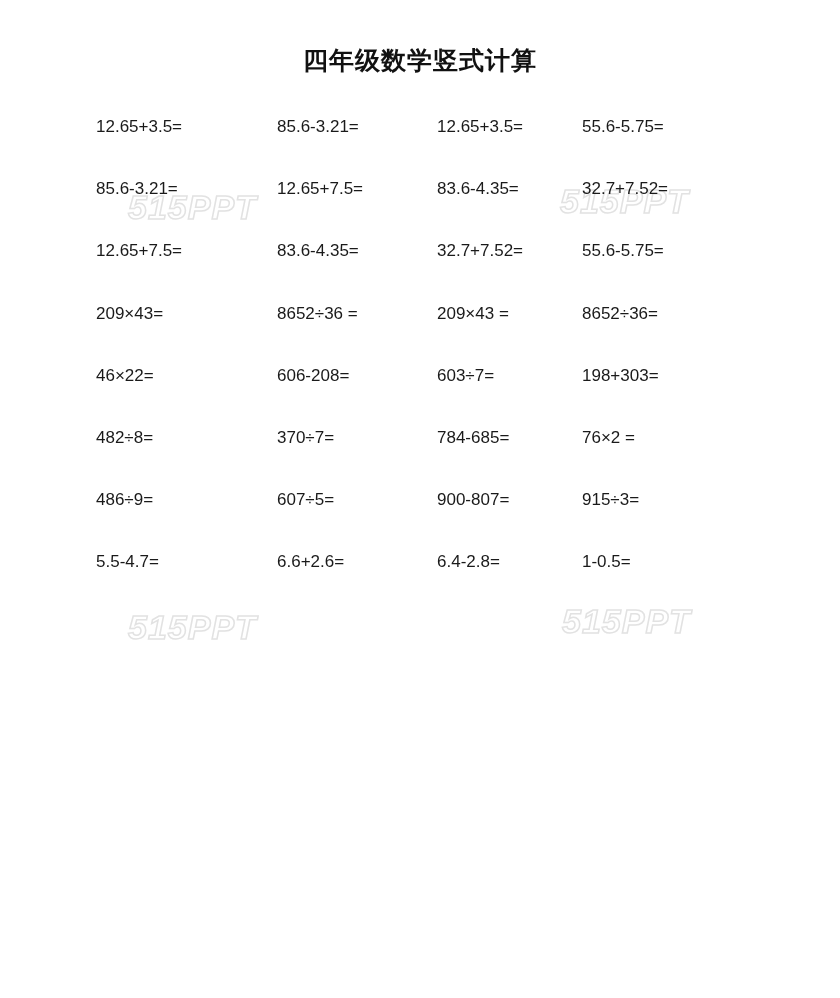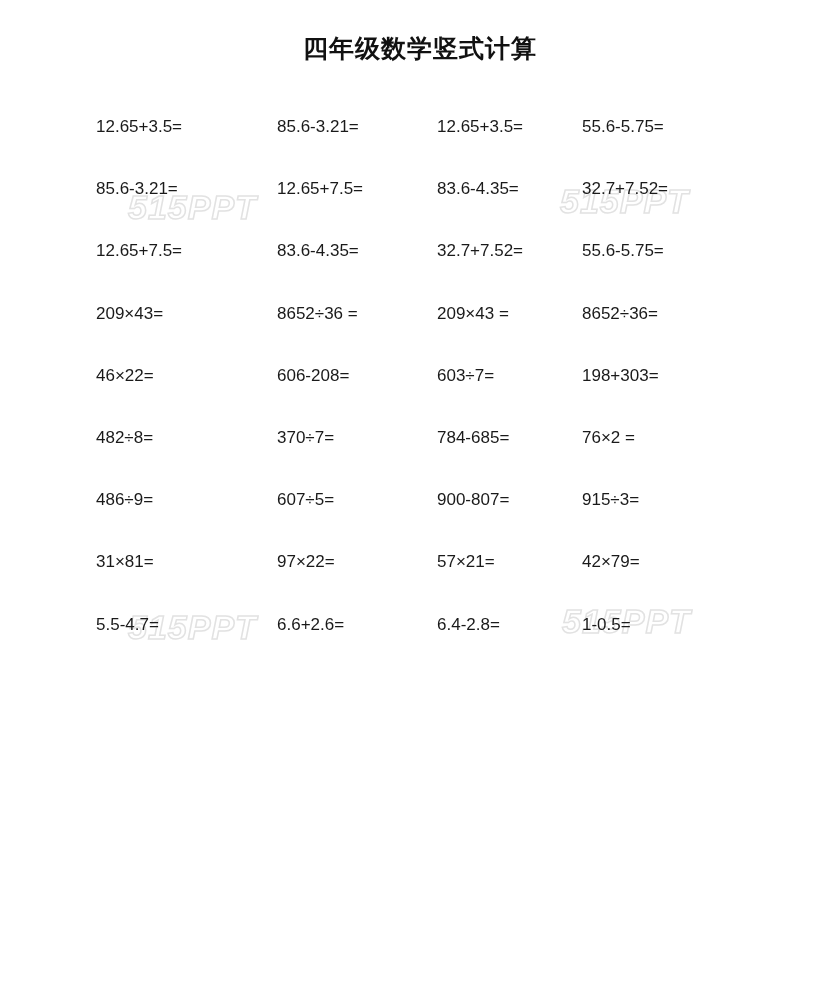--- a/index.html
+++ b/index.html
@@ -33,21 +33,21 @@
     color: transparent;
     -webkit-text-stroke: 1.5px #e2e2e2;
     text-shadow: 0 0 0 transparent;
     white-space: nowrap;
     user-select: none;
   }
 
   
   .title {
     position: absolute;
-    top: 32px;
+    top: 44px;
     left: 0;
     width: 840px;
     text-align: center;
     font-family: Liberation Mono, monospace;
     font-size: 25px;
     font-weight: 700;
     color: #111111;
     letter-spacing: 1px;
     z-index: 3;
   }
@@ -130,26 +130,20 @@
         <div class="prob c2">784-685=</div>
         <div class="prob c3">76×2 =</div>
       </div>
       <div class="prob-row">
         <div class="prob c0">486÷9=</div>
         <div class="prob c1">607÷5=</div>
         <div class="prob c2">900-807=</div>
         <div class="prob c3">915÷3=</div>
       </div>
       <div class="prob-row">
-        <div class="prob c0">31×81=</div>
-        <div class="prob c1">97×22=</div>
-        <div class="prob c2">57×21=</div>
-        <div class="prob c3">42×79=</div>
-      </div>
-      <div class="prob-row">
         <div class="prob c0">5.5-4.7=</div>
         <div class="prob c1">6.6+2.6=</div>
         <div class="prob c2">6.4-2.8=</div>
         <div class="prob c3">1-0.5=</div>
       </div>
     </div>
 
 </div>
 
 </body></html>

